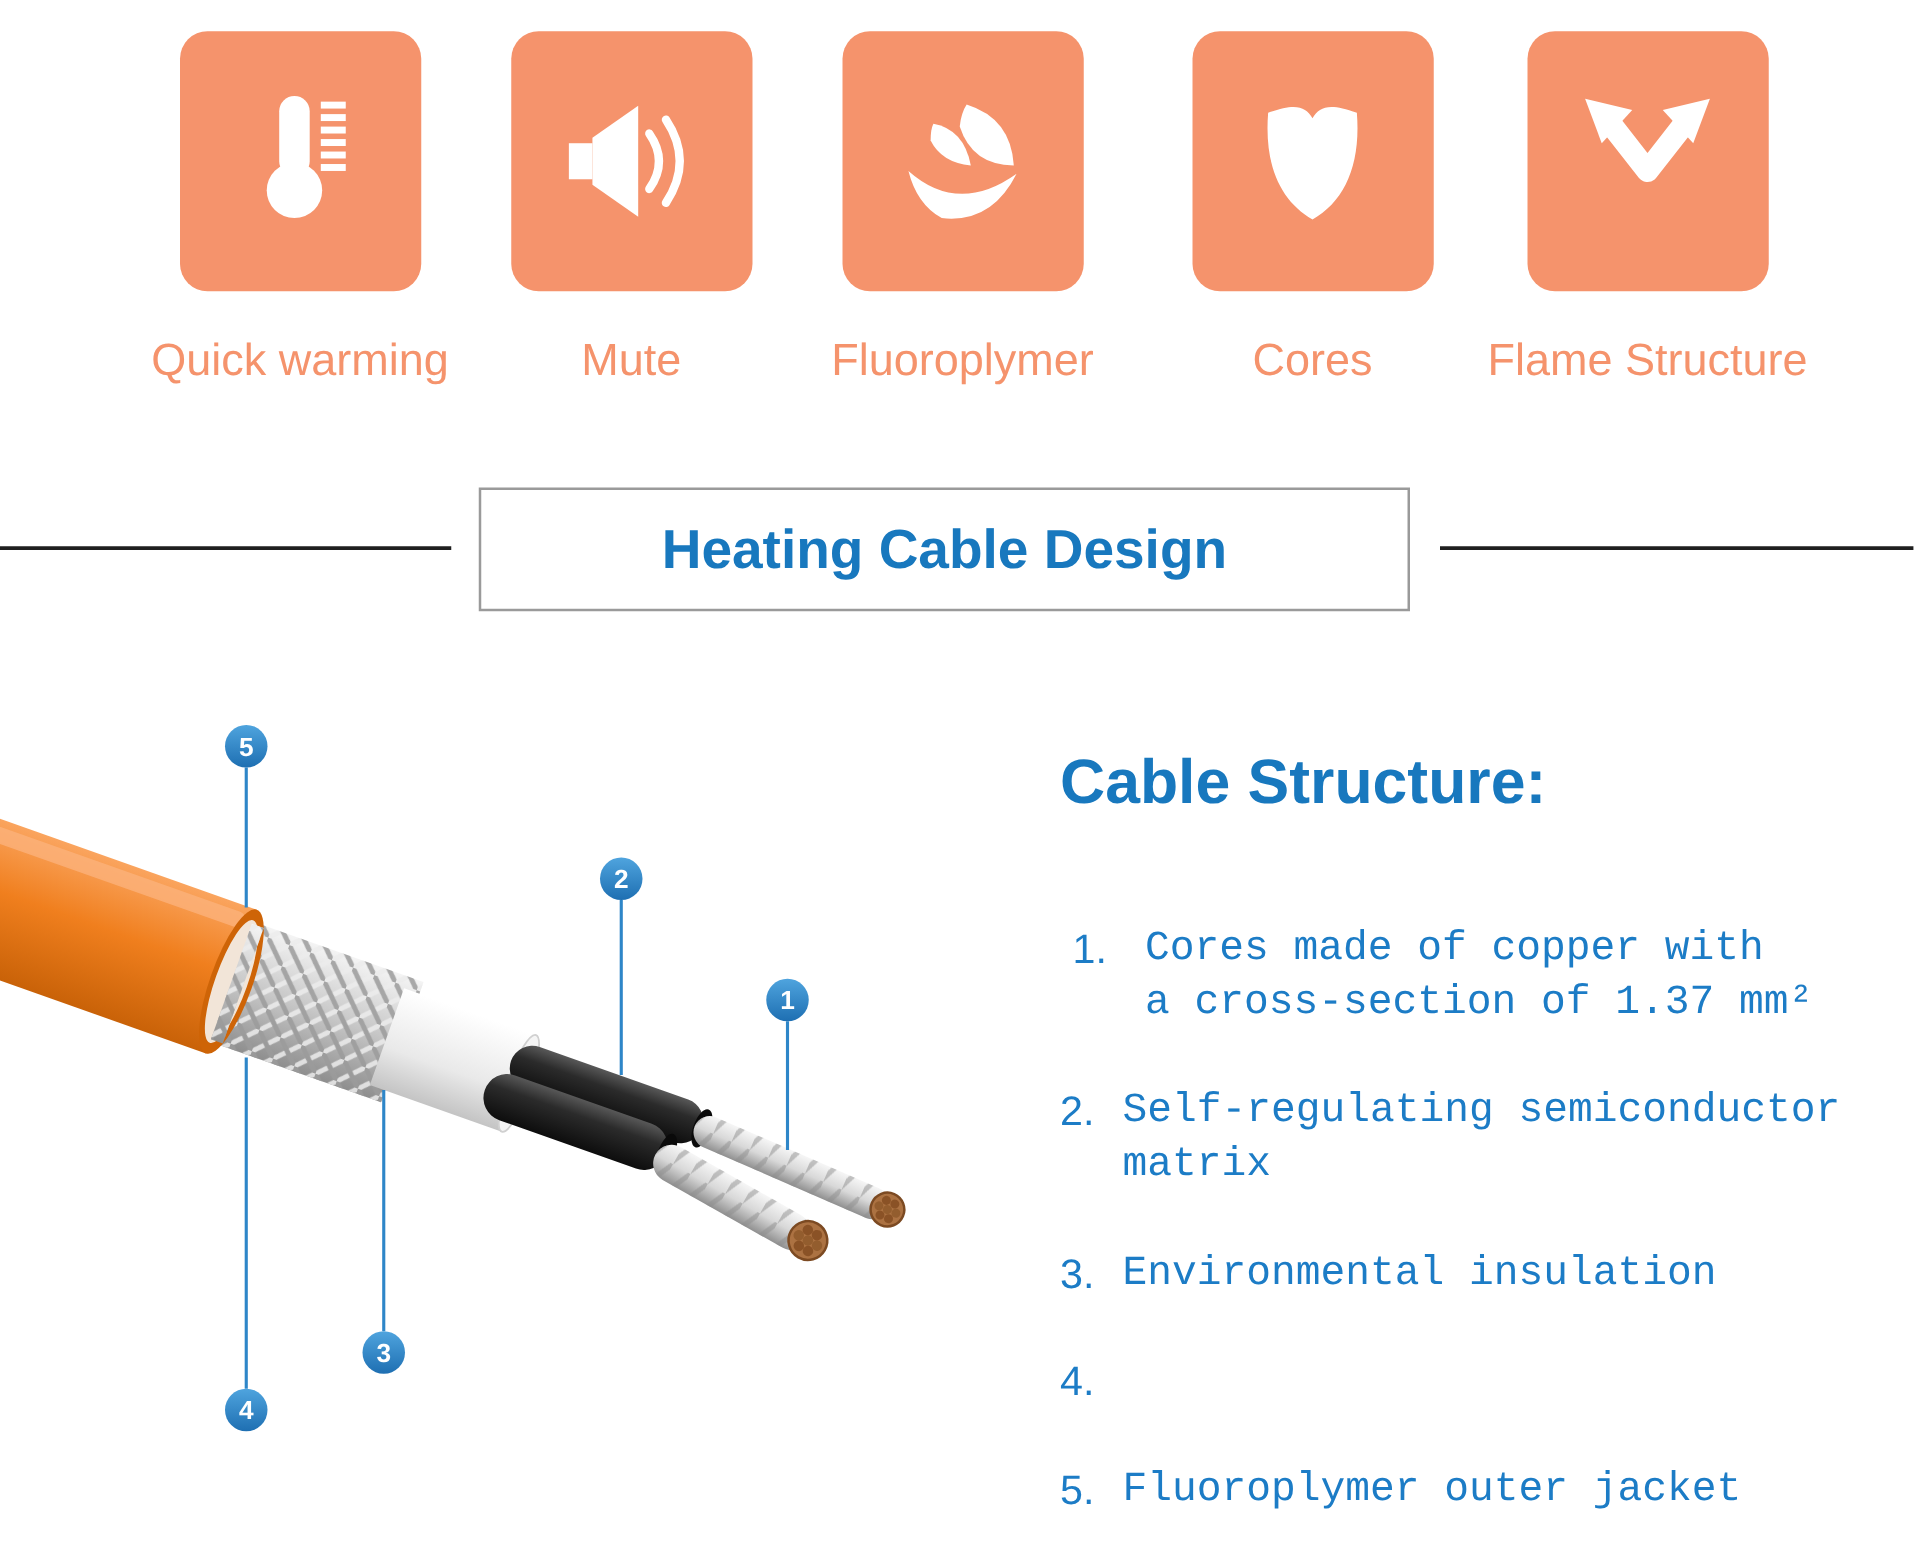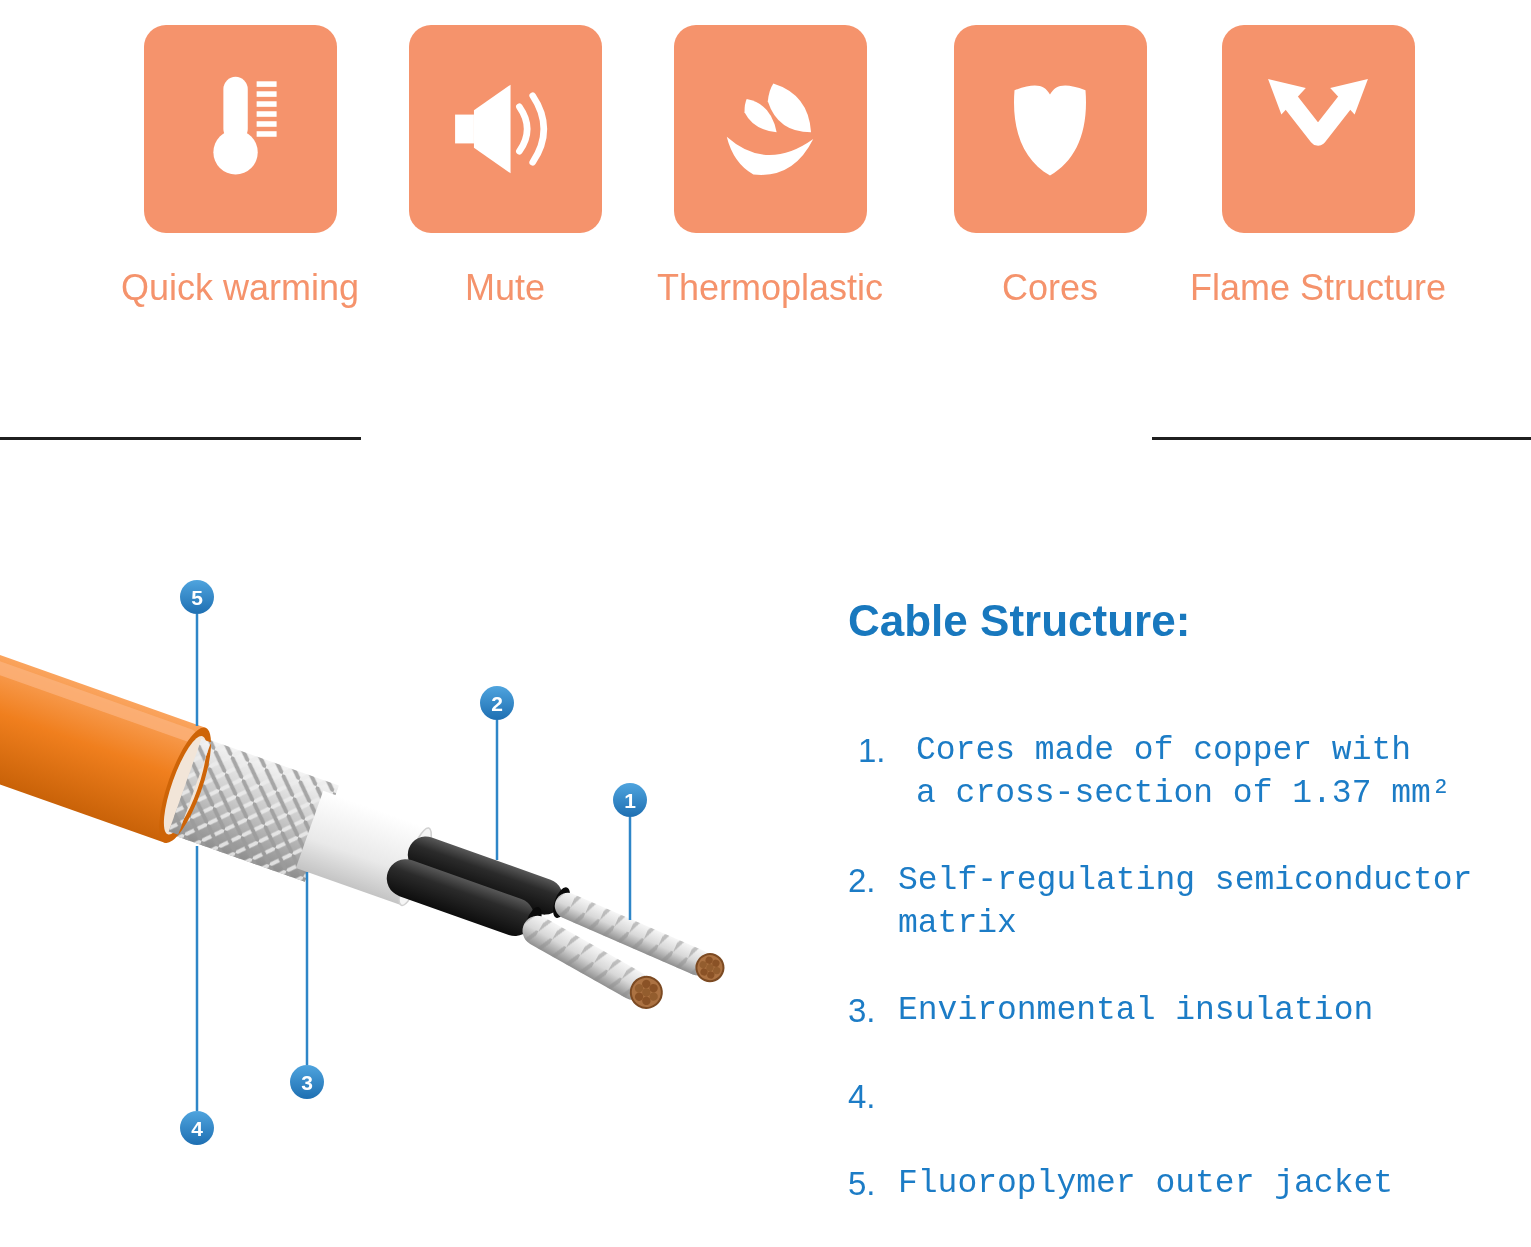--- a/index.html
+++ b/index.html
@@ -21,21 +21,21 @@
     position:absolute; left:383px; top:390px; width:745px; height:99px;
     border:2px solid #9a9a9a; background:#fff; box-sizing:border-box;
     display:flex; align-items:center; justify-content:center;
     font-size:44px; font-weight:bold; color:#1878BE;
   }
   .rule { position:absolute; top:437px; height:3px; background:#1f1f1f; }
   .rule-left { left:0; width:361px; }
   .rule-right { left:1152px; width:379px; }
   
   .structure { position:absolute; left:848px; top:596px; width:670px; }
-  .structure h2 { margin:0 0 84px 0; font-size:44px; font-weight:bold; color:#1878BE; }
+  .structure h2 { margin:0 0 84px 0; font-size:50px; font-weight:bold; color:#1878BE; }
   .item { display:flex; font-size:33px; line-height:1.3; color:#1C7CC6; margin-bottom:44px; }
   .item .num { width:50px; flex:0 0 auto; }
   .item.first { padding-left:10px; }
   .item.first .num { width:58px; }
   .item .text { white-space:pre-line;font-family:Liberation Mono, monospace; }
   
   .cable-svg { position:absolute; left:0; top:560px; }
   .callout-num { font-family:"Liberation Sans", sans-serif; font-size:21px; font-weight:bold; fill:#fff; }
 </style>
 </head>
@@ -72,21 +72,21 @@
   </div>
 
   <div class="feature f2">
     <div class="tile">
       <svg viewBox="0 0 110 110">
         <path d="M58,14 Q90,24 92,58 Q62,58 53,30 Q54,20 58,14 Z" fill="#fff"></path>
         <path d="M34,28 Q56,32 61,58 Q40,56 32,40 Q32,32 34,28 Z" fill="#fff"></path>
         <path d="M16,62 Q52,94 94,64 Q76,100 40,96 Q22,86 16,62 Z" fill="#fff"></path>
       </svg>
     </div>
-    <div class="feature-label">Thermoplastic</div>
+    <div class="feature-label">Fluoroplymer</div>
   </div>
 
   <div class="feature f3">
     <div class="tile">
       <svg viewBox="0 0 110 110">
         <path d="M55,24 C60,15 68,13 87,20 C90,58 78,84 55,97 C32,84 20,58 23,20 C42,13 50,15 55,24 Z" fill="#fff"></path>
       </svg>
     </div>
     <div class="feature-label">Cores</div>
   </div>
@@ -97,20 +97,21 @@
         <path d="M30,30 L55,62 L80,30" stroke="#fff" stroke-width="16" fill="none" stroke-linejoin="round"></path>
         <polygon points="10,10 44,18 22,42" fill="#fff"></polygon>
         <polygon points="100,10 66,18 88,42" fill="#fff"></polygon>
       </svg>
     </div>
     <div class="feature-label">Flame Structure</div>
   </div>
 
   <div class="rule rule-left"></div>
   <div class="rule rule-right"></div>
+  <div class="title-box">Heating Cable Design</div>
 
   <svg class="cable-svg" width="820" height="687" viewBox="0 0 820 687">
     <defs>
       <linearGradient id="jacketGrad" x1="0" y1="0" x2="0" y2="1">
         <stop offset="0" stop-color="#FAA45E"></stop>
           <stop offset="0.45" stop-color="#F07F1E"></stop>
           <stop offset="1" stop-color="#C96208"></stop>
       </linearGradient>
       <linearGradient id="braidGrad" x1="0" y1="0" x2="0" y2="1">
         <stop offset="0" stop-color="#f4f4f4"></stop>

